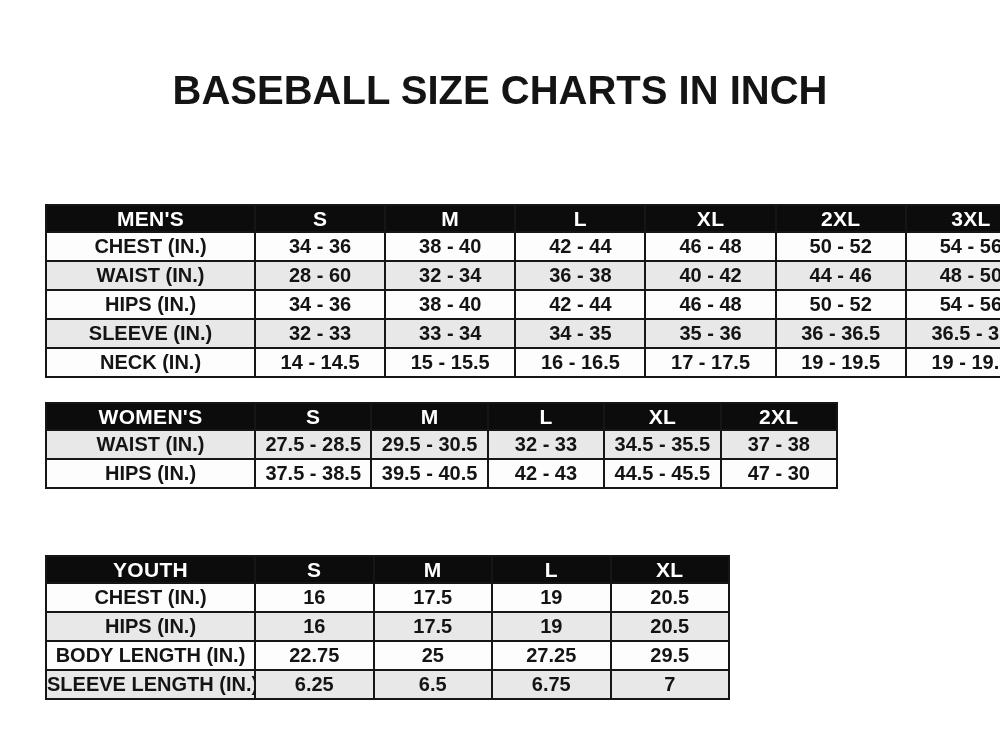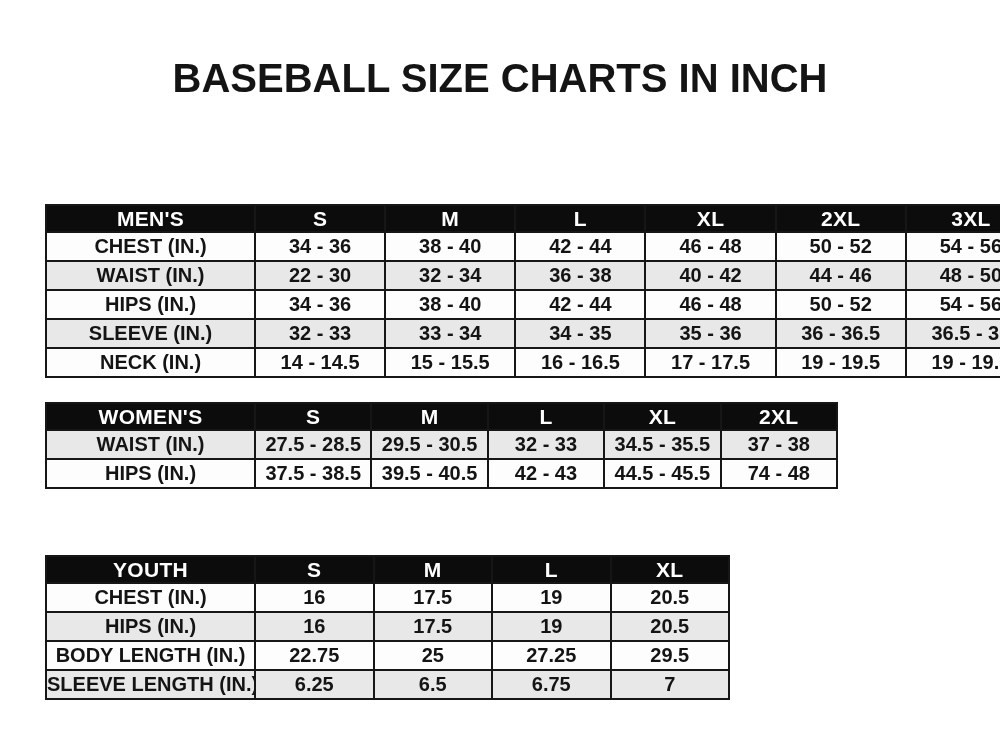--- a/index.html
+++ b/index.html
@@ -18,21 +18,21 @@
   body {
     width: 1000px;
     height: 752px;
     position: relative;
     background: #ffffff;
     overflow: hidden;
     font-family: "Liberation Sans", sans-serif;
   }
   .page-title {
     position: absolute;
-    top: 56px;
+    top: 68px;
     left: 0;
     width: 100%;
     text-align: center;
     font-size: 40px;
     font-weight: bold;
     color: var(--text-color);
     letter-spacing: 0px;
     white-space: nowrap;
   }
   table.size-table {
@@ -96,21 +96,21 @@
         <th class="label-col">CHEST (IN.)</th>
         <td>34 - 36</td>
         <td>38 - 40</td>
         <td>42 - 44</td>
         <td>46 - 48</td>
         <td>50 - 52</td>
         <td>54 - 56</td>
       </tr>
       <tr class="alt">
         <th class="label-col">WAIST (IN.)</th>
-        <td>22 - 30</td>
+        <td>28 - 60</td>
         <td>32 - 34</td>
         <td>36 - 38</td>
         <td>40 - 42</td>
         <td>44 - 46</td>
         <td>48 - 50</td>
       </tr>
       <tr>
         <th class="label-col">HIPS (IN.)</th>
         <td>34 - 36</td>
         <td>38 - 40</td>
@@ -159,21 +159,21 @@
         <td>32 - 33</td>
         <td>34.5 - 35.5</td>
         <td>37 - 38</td>
       </tr>
       <tr>
         <th class="label-col">HIPS (IN.)</th>
         <td>37.5 - 38.5</td>
         <td>39.5 - 40.5</td>
         <td>42 - 43</td>
         <td>44.5 - 45.5</td>
-        <td>74 - 48</td>
+        <td>47 - 30</td>
       </tr>
     </tbody>
 </table>
 
 <table class="size-table" id="table-2">
   <thead>
       <tr>
         <th class="label-col">YOUTH</th>
         <th>S</th>
         <th>M</th>

